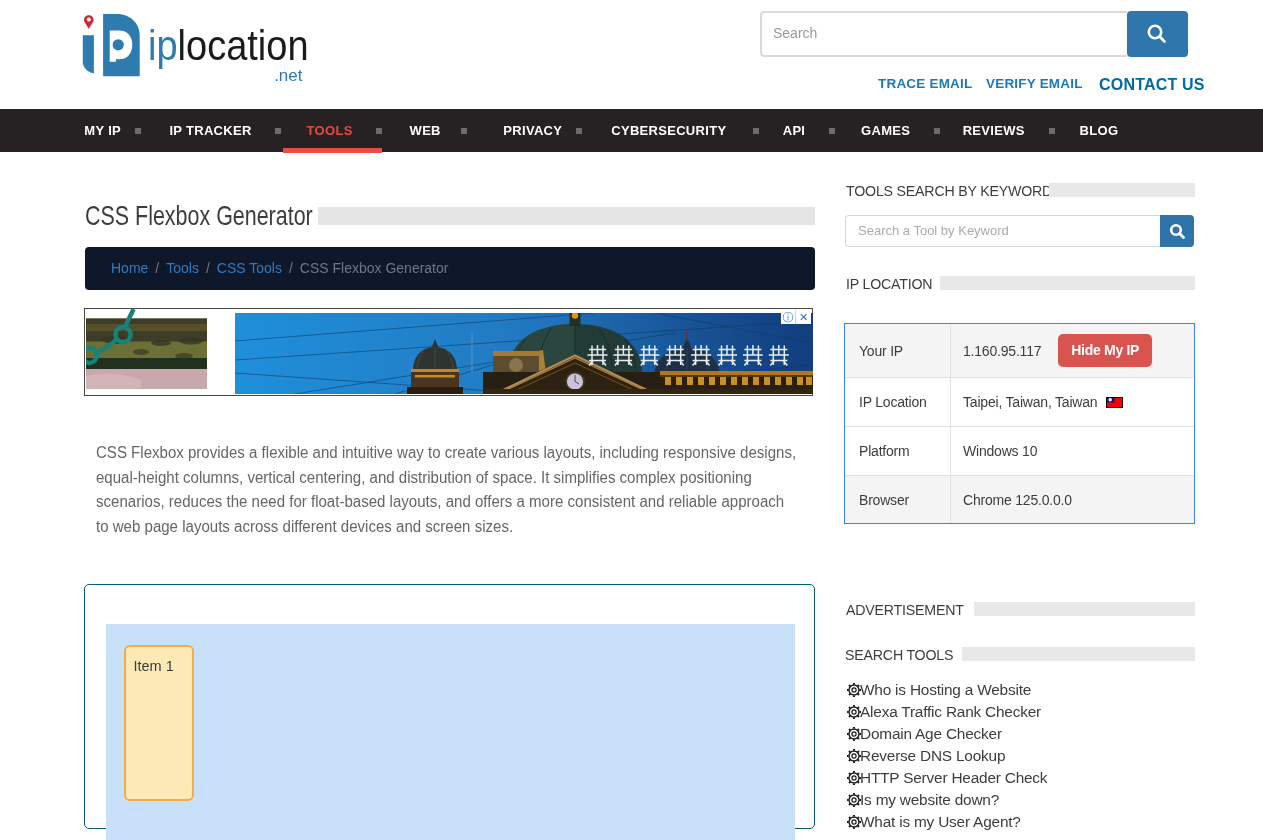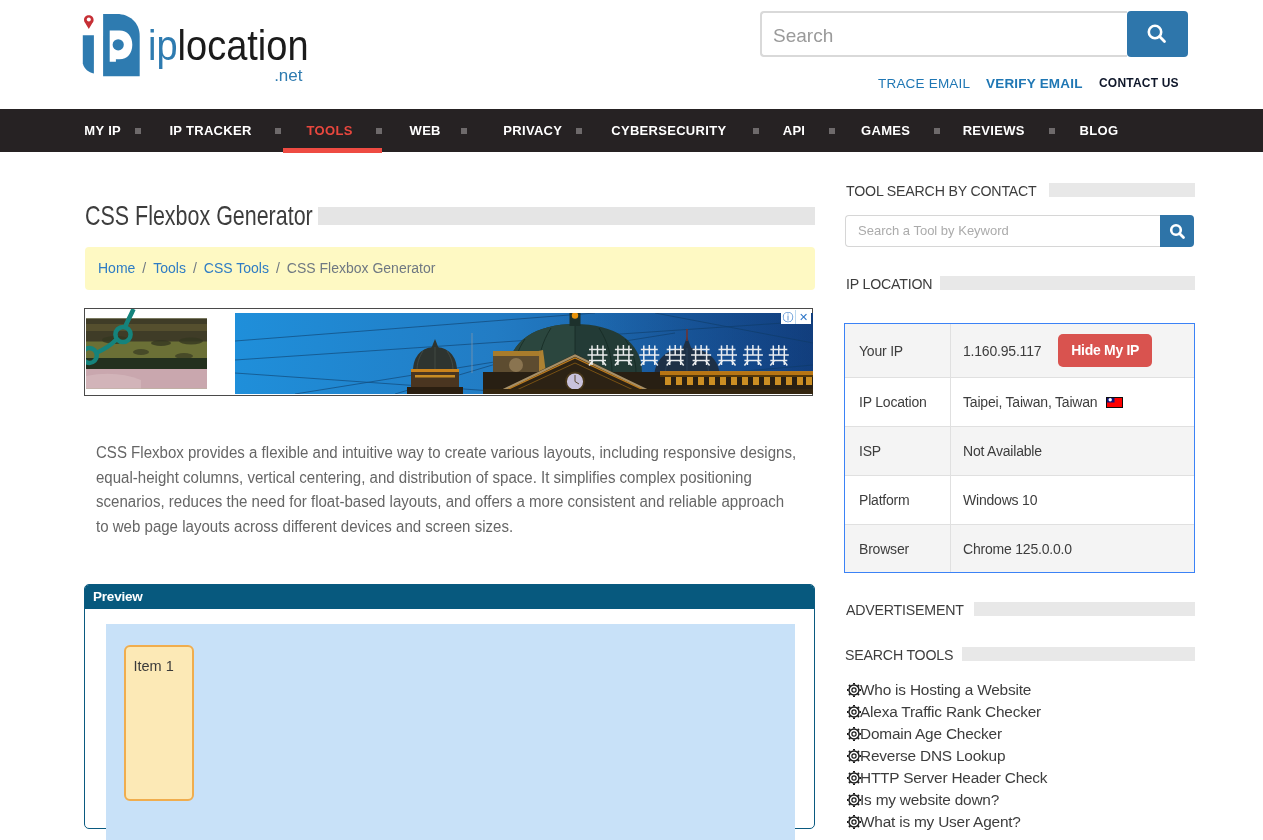--- a/index.html
+++ b/index.html
@@ -11,22 +11,22 @@
 #nav{position:absolute;left:0;top:109px;width:1263px;height:43px;background:#262223;}
 #nav .it{position:absolute;top:0;height:43px;line-height:43px;color:#fff;font-size:13px;
   font-weight:bold;letter-spacing:.3px;white-space:nowrap;transform:translateX(-50%);}
 #nav .sq{position:absolute;top:19px;width:6px;height:6px;background:#6e6a6b;transform:translateX(-50%);}
 #nav .active{color:#e8473e;}
 #tools-ul{position:absolute;left:283px;top:39px;width:99px;height:4.5px;background:#ee4b42;}
 
 .shead{position:absolute;font-size:14.2px;color:#3d3d3d;letter-spacing:-0.2px;white-space:nowrap;}
 .bar{position:absolute;background:#e8e8e8;}
 
-#crumb{position:absolute;left:85px;top:247px;width:730px;height:43px;background:#fef9c3;
-  border-radius:4px;line-height:43px;font-size:14px;color:#6f7882;padding-left:13px;}
+#crumb{position:absolute;left:85px;top:247px;width:730px;height:43px;background:#0f172a;
+  border-radius:4px;line-height:43px;font-size:14px;color:#6f7882;padding-left:26px;}
 #crumb a{color:#2e7cc4;text-decoration:none;}
 #crumb .sep{margin:0 7px;color:#6f7882;}
 
 #iptable{position:absolute;left:844px;top:323px;width:351px;border:1px solid #3b82f6;
   font-size:14px;color:#3d3d3d;letter-spacing:-0.2px;}
 #iptable .row{display:flex;border-top:1px solid #e0e0e0;}
 #iptable .row:first-child{border-top:none;}
 #iptable .row.odd{background:#f4f4f4;}
 #iptable .lab{width:106px;border-right:1px solid #e0e0e0;padding-left:14px;display:flex;align-items:center;}
 #iptable .val{flex:1;padding-left:12px;display:flex;align-items:center;}
@@ -64,31 +64,31 @@
 
     <g transform="translate(148,59.5) scale(0.905,1)">
       <text x="0" y="0" font-family="Liberation Sans" font-size="42" letter-spacing="0"><tspan fill="#2e7bb0">ip</tspan><tspan fill="#1b1b1b">location</tspan></text>
     </g>
     <g transform="translate(302.5,81) scale(1,1)">
       <text x="0" y="0" text-anchor="end" font-family="Liberation Sans" font-size="17" fill="#2e7bb0">.net</text>
     </g>
   </svg>
 
   <div class="abs" style="left:760px;top:11px;width:367px;height:46px;border:2px solid #d9d9d9;border-right:none;border-radius:4px 0 0 4px;">
-    <span style="position:absolute;left:11px;top:12px;font-size:19px;color:#9a9a9a;">Search</span>
+    <span style="position:absolute;left:11px;top:12px;font-size:14px;color:#9a9a9a;">Search</span>
   </div>
   <div class="abs" style="left:1127px;top:11px;width:61px;height:46px;background:#2e76ab;border-radius:4px;">
     <svg style="position:absolute;left:17px;top:10px;" width="26" height="26" viewBox="0 0 26 26">
       <circle cx="11" cy="11" r="6.2" fill="none" stroke="#fff" stroke-width="2.6"></circle>
       <line x1="15.6" y1="15.6" x2="20.5" y2="20.5" stroke="#fff" stroke-width="2.8" stroke-linecap="round"></line>
     </svg>
   </div>
-  <div class="abs" style="left:878px;top:76px;font-size:13.5px;font-weight:normal;color:#1f77b4;letter-spacing:.2px;">TRACE EMAIL</div>
+  <div class="abs" style="left:878px;top:76px;font-size:13.5px;font-weight:bold;color:#1f77b4;letter-spacing:.2px;">TRACE EMAIL</div>
   <div class="abs" style="left:986px;top:76px;font-size:13.5px;font-weight:bold;color:#1f77b4;letter-spacing:.2px;">VERIFY EMAIL</div>
-  <div class="abs" style="left:1099px;top:76px;font-size:12px;font-weight:bold;color:#0f172a;letter-spacing:.2px;">CONTACT US</div>
+  <div class="abs" style="left:1099px;top:76px;font-size:16px;font-weight:bold;color:#0369a1;letter-spacing:.2px;">CONTACT US</div>
 
   <div id="nav">
     <span class="it" style="left:102.7px;">MY IP</span>
     <span class="sq" style="left:137.8px;"></span>
     <span class="it" style="left:210.5px;">IP TRACKER</span>
     <span class="sq" style="left:277.5px;"></span>
     <span class="it active" style="left:329.6px;">TOOLS</span>
     <span class="sq" style="left:379px;"></span>
     <span class="it" style="left:425.2px;">WEB</span>
     <span class="sq" style="left:464.2px;"></span>
@@ -261,27 +261,26 @@
   </div>
 
   <div class="abs" style="left:95.7px;top:441px;font-size:15.6px;line-height:24.5px;color:#666;">
     <span class="squeeze" style="transform:scaleX(0.965);transform-origin:0 0;">CSS Flexbox provides a flexible and intuitive way to create various layouts, including responsive designs,<br>
 equal-height columns, vertical centering, and distribution of space. It simplifies complex positioning<br>
 scenarios, reduces the need for float-based layouts, and offers a more consistent and reliable approach<br>
 to web page layouts across different devices and screen sizes.</span>
   </div>
 
   <div id="panel">
-    <div class="hd">Preview</div>
     <div id="flexbox">
       <div id="item1">Item 1</div>
     </div>
   </div>
 
-  <div class="shead" style="left:846px;top:183px;">TOOL SEARCH BY CONTACT</div>
+  <div class="shead" style="left:846px;top:183px;">TOOLS SEARCH BY KEYWORD</div>
   <div class="bar" style="left:1048.5px;top:183px;width:146.5px;height:13.5px;"></div>
 
   <div class="abs" style="left:845px;top:215px;width:317px;height:32px;border:1px solid #d6d6d6;border-right:none;border-radius:4px 0 0 4px;">
     <span style="position:absolute;left:12px;top:7px;font-size:13px;color:#ababab;">Search a Tool by Keyword</span>
   </div>
   <div class="abs" style="left:1160px;top:215px;width:34px;height:32px;background:#2e74a8;border-radius:0 4px 4px 0;">
     <svg style="position:absolute;left:8px;top:7px;" width="19" height="19" viewBox="0 0 19 19">
       <circle cx="8" cy="8" r="4.8" fill="none" stroke="#fff" stroke-width="2.6"></circle>
       <line x1="11.5" y1="11.5" x2="15.5" y2="15.5" stroke="#fff" stroke-width="2.8" stroke-linecap="round"></line>
     </svg>
@@ -303,24 +302,20 @@
         <div class="val">
           <span>Taipei, Taiwan, Taiwan</span>
       <svg style="margin-left:9px;" width="17" height="11" viewBox="0 0 17 11">
         <rect width="17" height="11" fill="#fe0000"></rect>
         <rect width="8.5" height="5.5" fill="#131378"></rect>
         <circle cx="4.2" cy="2.7" r="1.7" fill="#fff"></circle>
         <rect x="0" y="0" width="17" height="11" fill="none" stroke="#0d0d0d" stroke-width="2"></rect>
       </svg>
     </div>
       </div>
-    <div class="row odd" style="height:49px;">
-        <div class="lab">ISP</div>
-        <div class="val">Not Available</div>
-      </div>
     <div class="row" style="height:49px;">
         <div class="lab">Platform</div>
         <div class="val">Windows 10</div>
       </div>
     <div class="row odd" style="height:48px;">
         <div class="lab">Browser</div>
         <div class="val">Chrome 125.0.0.0</div>
       </div>
   </div>
 

